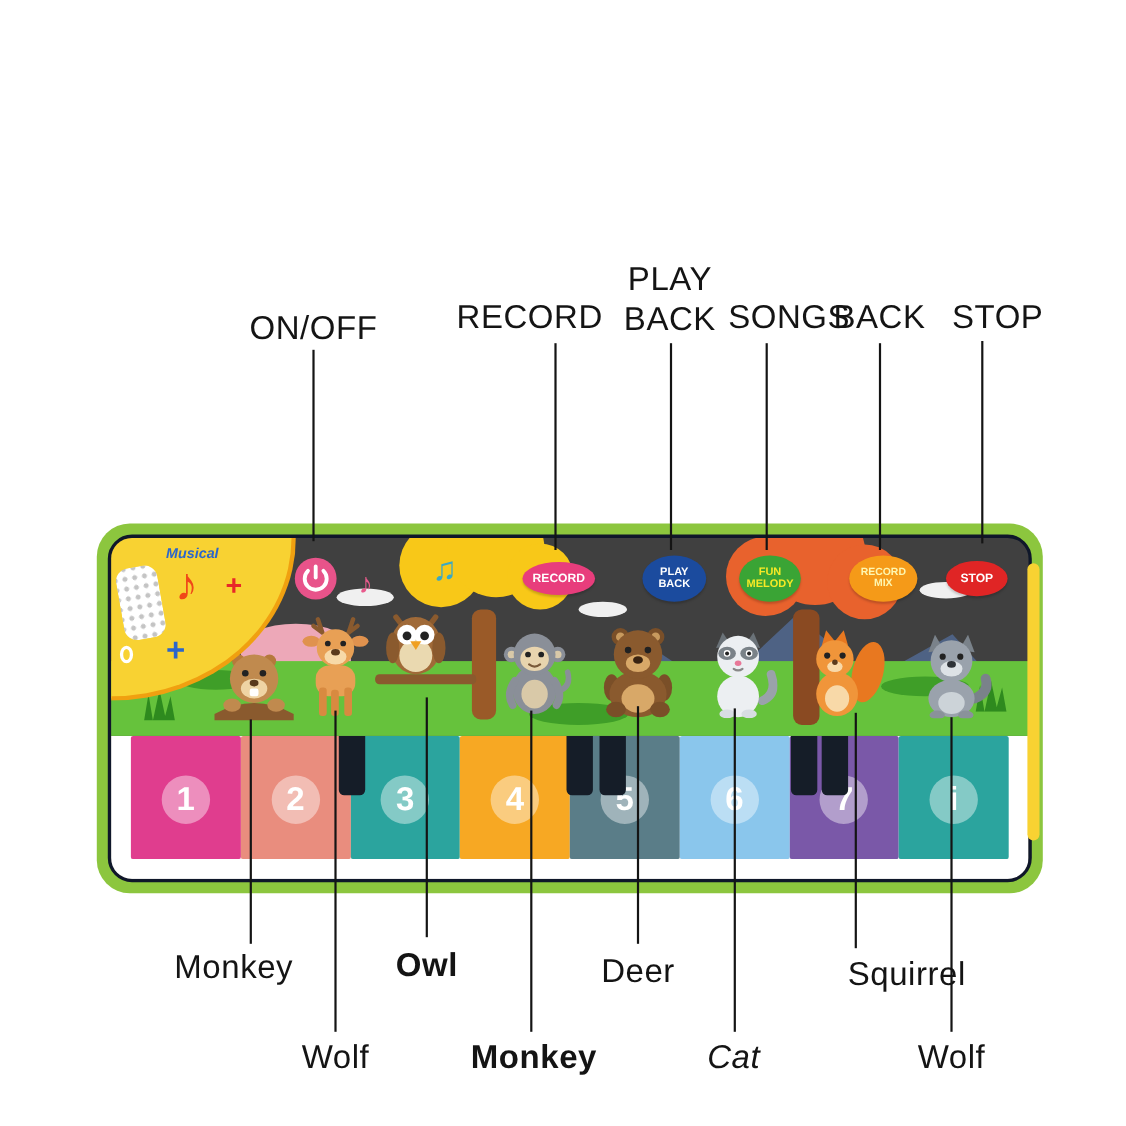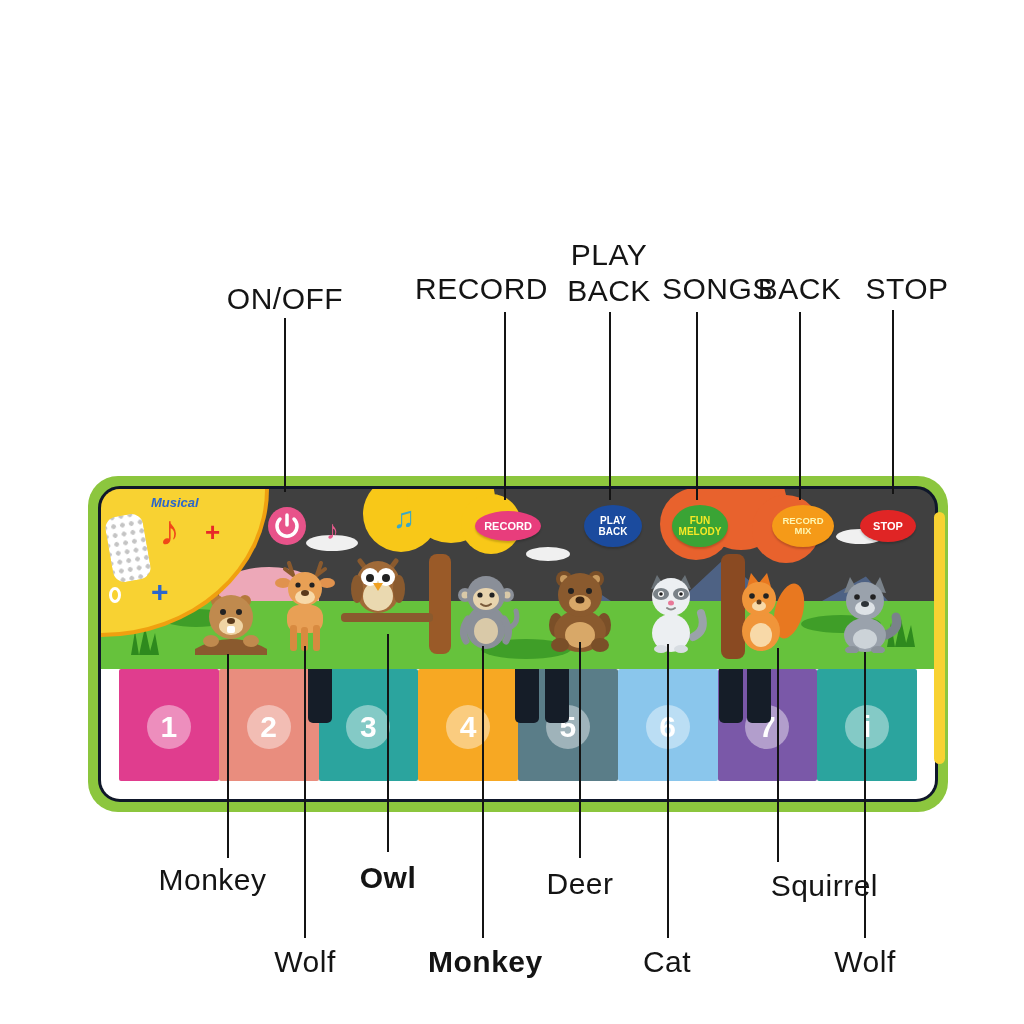--- a/index.html
+++ b/index.html
@@ -295,15 +295,15 @@
 <div class="callout" style="left:579px; top:642px; height:216px;"></div>
 <div class="callout" style="left:667px; top:644px; height:294px;"></div>
 <div class="callout" style="left:777px; top:648px; height:214px;"></div>
 <div class="callout" style="left:864px; top:652px; height:286px;"></div>
 
 <div class="label" style="left:145px; top:862px; width:135px;">Monkey</div>
 <div class="label" style="left:258px; top:944px; width:94px;">Wolf</div>
 <div class="label" style="left:343px; top:860px; width:90px;font-weight:bold;">Owl</div>
 <div class="label" style="left:428px; top:944px; width:110px;font-weight:bold;">Monkey</div>
 <div class="label" style="left:534px; top:866px; width:92px;">Deer</div>
-<div class="label" style="left:630px; top:944px; width:74px;">Cat</div>
+<div class="label" style="left:630px; top:944px; width:74px;font-style:italic;">Cat</div>
 <div class="label" style="left:750px; top:868px; width:128px;text-align:right;">Squirrel</div>
 <div class="label" style="left:822px; top:944px; width:86px;">Wolf</div>
 
 </body></html>

